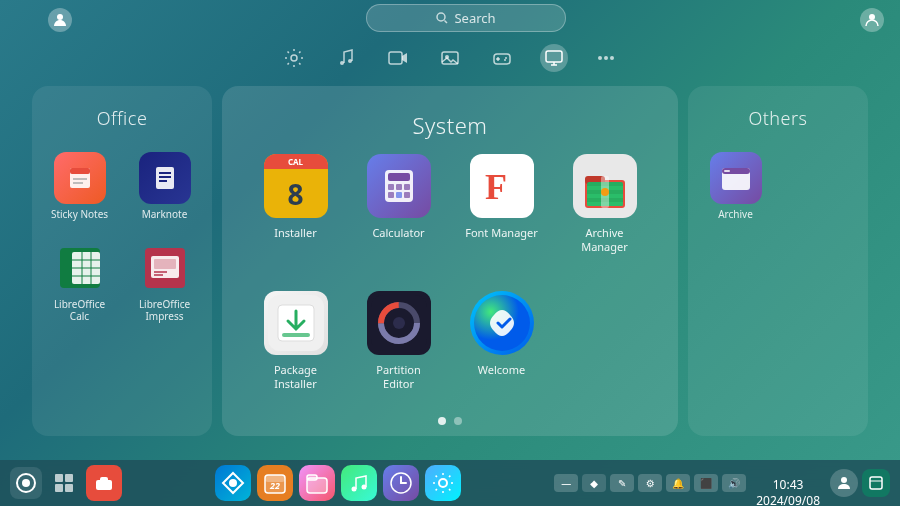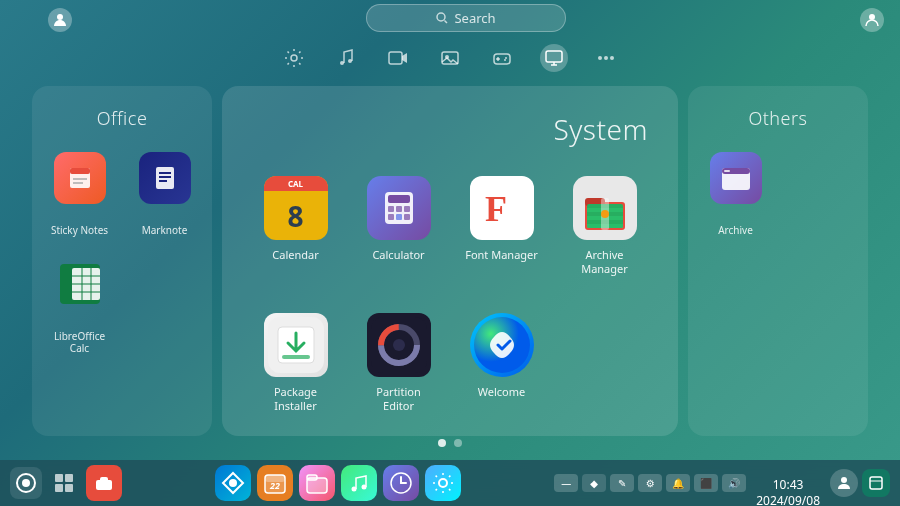--- a/index.html
+++ b/index.html
@@ -124,21 +124,21 @@
       display: grid;
       grid-template-columns: 1fr 1fr;
       gap: 10px;
       width: 100%;
     }
 
     .app-item {
       display: flex;
       flex-direction: column;
       align-items: center;
-      gap: 20px;
+      gap: 4px;
       cursor: pointer;
       padding: 6px;
       border-radius: 10px;
     }
 
     .app-icon-wrap {
       width: 52px;
       height: 52px;
       border-radius: 12px;
       display: flex;
@@ -161,24 +161,24 @@
       flex: 1;
       background: rgba(255,255,255,0.12);
       border-radius: 16px;
       padding: 24px 30px;
       display: flex;
       flex-direction: column;
     }
 
     .system-title {
       color: rgba(255,255,255,0.9);
-      font-size: 28px;
+      font-size: 22px;
       font-weight: 300;
-      text-align: right;
-      margin-bottom: 18px;
+      text-align: center;
+      margin-bottom: 4px;
       letter-spacing: 0.5px;
     }
 
     .system-apps-grid {
       display: grid;
       grid-template-columns: repeat(4, 1fr);
       gap: 16px;
       flex: 1;
     }
 
@@ -504,33 +504,45 @@
             <line x1="16" y1="16" x2="44" y2="16" stroke="#107c41" stroke-width="1"></line>
             <line x1="16" y1="24" x2="44" y2="24" stroke="#107c41" stroke-width="1"></line>
             <line x1="16" y1="32" x2="44" y2="32" stroke="#107c41" stroke-width="1"></line>
             <line x1="26" y1="8" x2="26" y2="40" stroke="#107c41" stroke-width="1"></line>
             <line x1="35" y1="8" x2="35" y2="40" stroke="#107c41" stroke-width="1"></line>
           </svg>
         </div>
         <span class="app-label">LibreOffice Calc</span>
       </div>
 
+      <div class="app-item">
+        <div class="app-icon-wrap" style="background:transparent;">
+          <svg width="48" height="48" viewBox="0 0 48 48">
+            <rect x="4" y="4" width="40" height="40" rx="4" fill="#b5334c"></rect>
+            <rect x="10" y="12" width="28" height="22" rx="2" fill="white" opacity="0.9"></rect>
+            <rect x="13" y="15" width="22" height="10" rx="1" fill="#b5334c" opacity="0.3"></rect>
+            <line x1="13" y1="28" x2="26" y2="28" stroke="#b5334c" stroke-width="1.5"></line>
+            <line x1="13" y1="31" x2="22" y2="31" stroke="#b5334c" stroke-width="1.5"></line>
+          </svg>
+        </div>
+        <span class="app-label">LibreOffice Impress</span>
+      </div>
     </div>
   </div>
 
   <div class="system-panel">
     <div class="system-title">System</div>
     <div class="system-apps-grid">
 
       <div class="system-app">
         <div class="cal-icon">
           <div class="cal-header">CAL</div>
           <div class="cal-date">8</div>
         </div>
-        <span class="sys-label">Calendar</span>
+        <span class="sys-label">Installer</span>
       </div>
 
       <div class="system-app">
         <div class="sys-icon" style="background:linear-gradient(135deg,#667eea,#764ba2);">
           <svg width="44" height="44" viewBox="0 0 44 44" fill="white">
             <rect x="8" y="6" width="28" height="32" rx="4" fill="rgba(255,255,255,0.9)"></rect>
             <rect x="11" y="9" width="22" height="8" rx="2" fill="#764ba2"></rect>
             <rect x="11" y="20" width="6" height="6" rx="1" fill="#764ba2" opacity="0.7"></rect>
             <rect x="19" y="20" width="6" height="6" rx="1" fill="#764ba2" opacity="0.7"></rect>
             <rect x="27" y="20" width="6" height="6" rx="1" fill="#764ba2" opacity="0.7"></rect>

